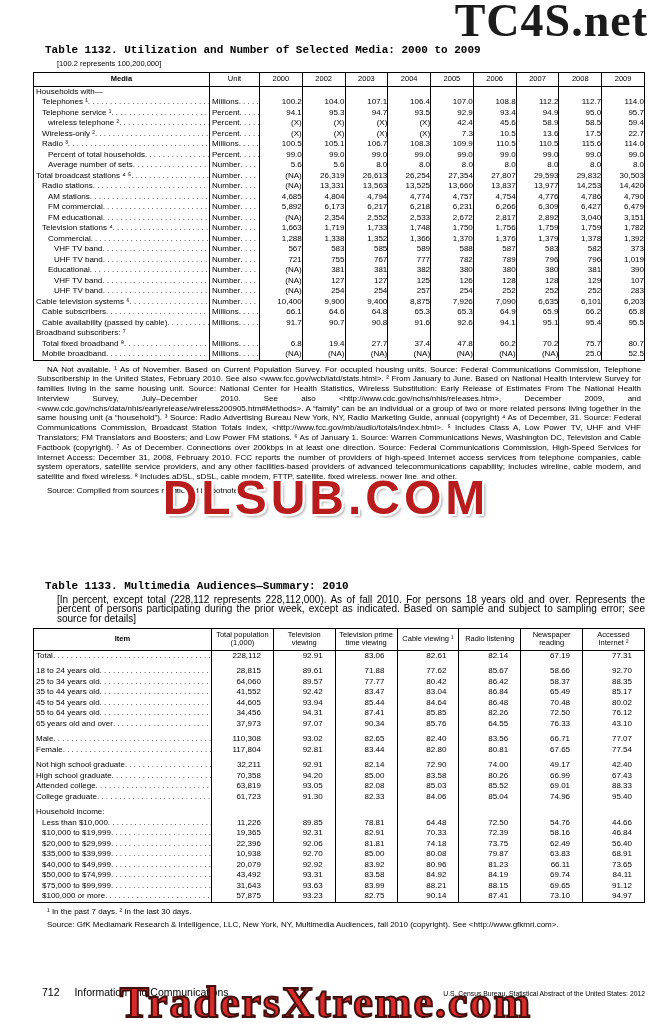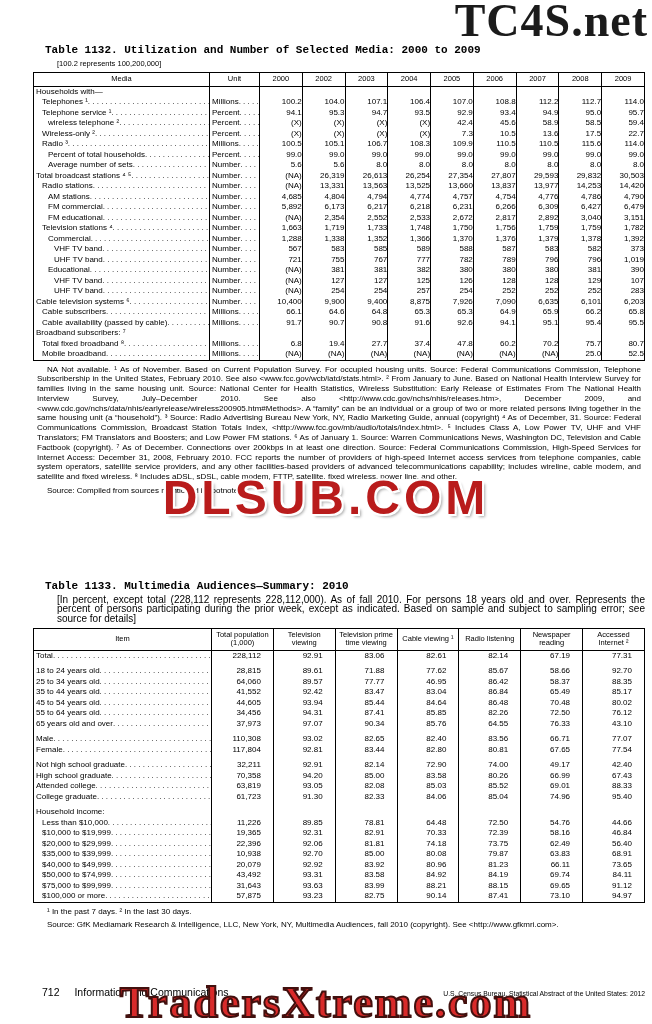--- a/index.html
+++ b/index.html
@@ -22,21 +22,21 @@
   table.stat {
     border-collapse: collapse; width: 100%; table-layout: fixed;
     border: 1px solid #000;
   }
   table.stat th {
     font-weight: normal; font-size: 7.5px; line-height: 8.5px;
     text-align: center; vertical-align: middle;
     border-left: 1px solid #000; border-bottom: 1px solid #000;
     padding: 2px 1px; overflow: hidden;
   }
-  table.stat th:first-child { border-left: none; }
+  table.stat th:first-child { border-left: none; font-weight: bold; }
   table.stat td {
     font-size: 8px; line-height: 10.5px; padding: 0;
     border-left: 1px solid #000; vertical-align: bottom; overflow: hidden;
   }
   table.stat td:first-child { border-left: none; }
   .c-media { width: 176px; } .c-unit { width: 50px; }
   .c-item  { width: 178px; }
 
   td .cw { display: flex; align-items: baseline; overflow: hidden; white-space: nowrap; }
   .ind0 { padding-left: 2px; } .ind1 { padding-left: 8px; }
@@ -778,21 +778,21 @@
             <tr>
               <td class="lbl">
                 <div class="cw ind0">
                   <span class="lt">25 to 34 years old</span>
                   <span class="dots"></span>
                 </div>
               </td>
               <td class="num">64,060</td>
               <td class="num">89.57</td>
               <td class="num">77.77</td>
-              <td class="num">46.95</td>
+              <td class="num">80.42</td>
               <td class="num">86.42</td>
               <td class="num">58.37</td>
               <td class="num">88.35</td>
             </tr>
             <tr>
               <td class="lbl">
                 <div class="cw ind0">
                   <span class="lt">35 to 44 years old</span>
                   <span class="dots"></span>
                 </div>

